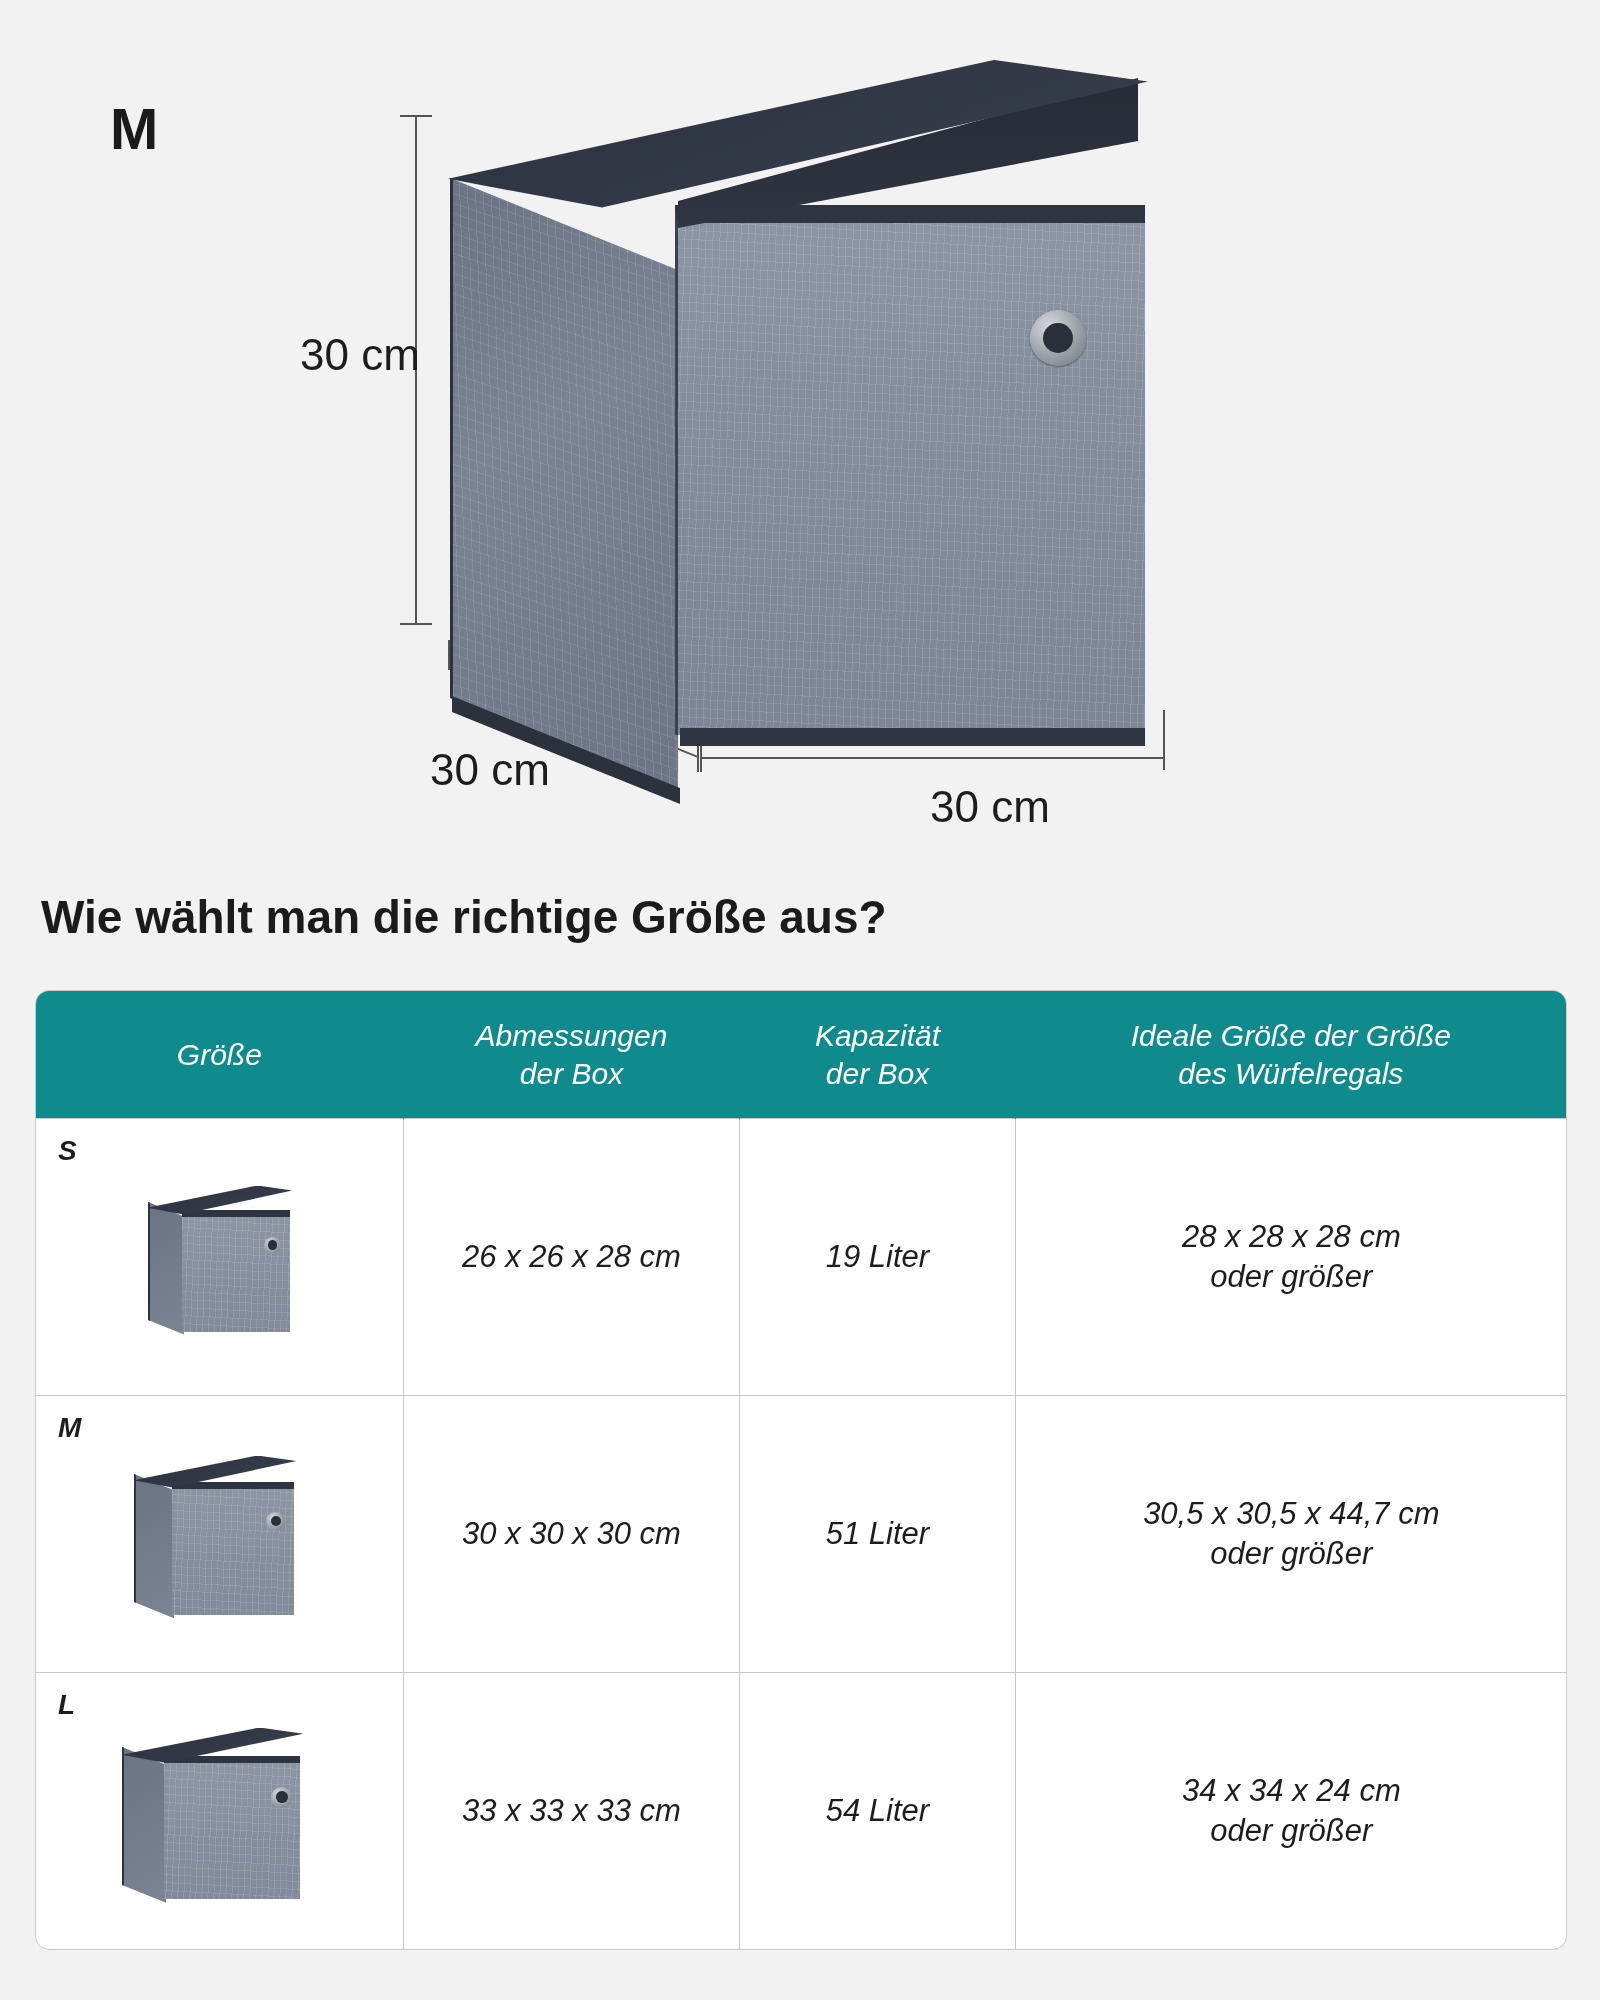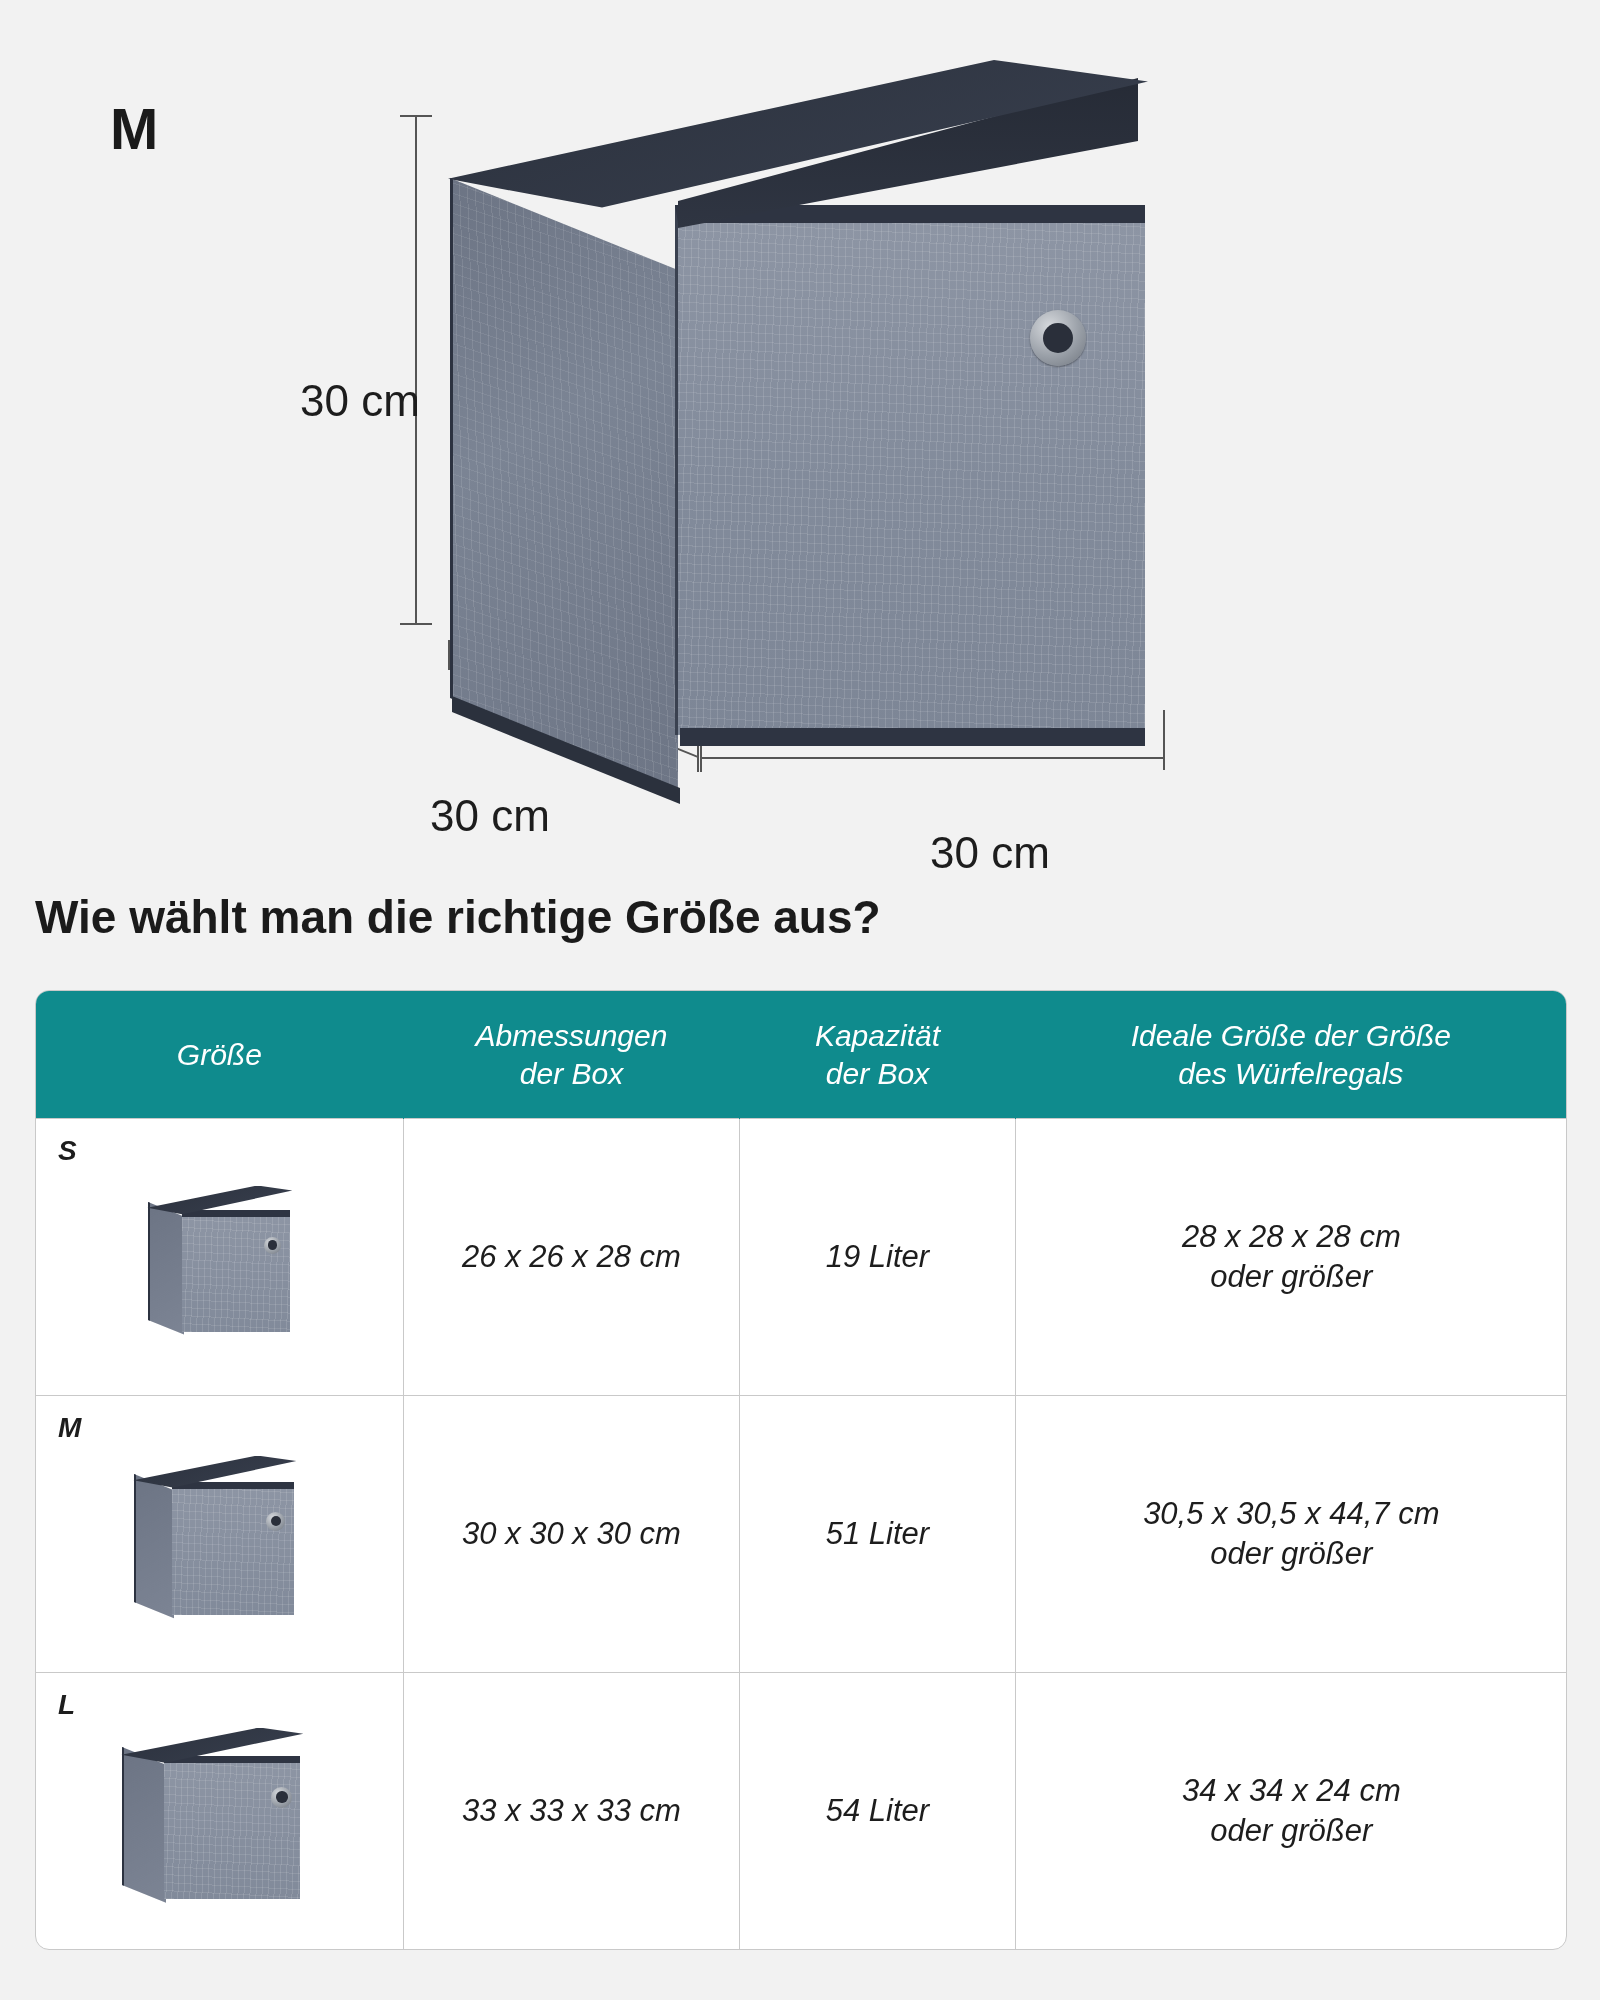--- a/index.html
+++ b/index.html
@@ -134,21 +134,20 @@
     transform: skewY(22deg);
     transform-origin: top left;
   }
 
   
   .dim-label {
     position: absolute;
     font-size: 44px;
     color: #1d1d1d;
     white-space: nowrap;
-    margin-top: 46px;
   }
   .dim-h {
     left: 300px;
     top: 330px;
   }
   .dim-d {
     left: 430px;
     top: 745px;
   }
   .dim-w {
@@ -163,21 +162,21 @@
   .vline {
     width: 2px;
   }
   .hline {
     height: 2px;
   }
 
   
   .section-title {
     position: absolute;
-    left: 35px;
+    left: 41px;
     top: 890px;
     font-size: 46px;
     font-weight: bold;
     color: #1b1b1b;
   }
 
   
   .table-wrap {
     position: absolute;
     left: 35px;

